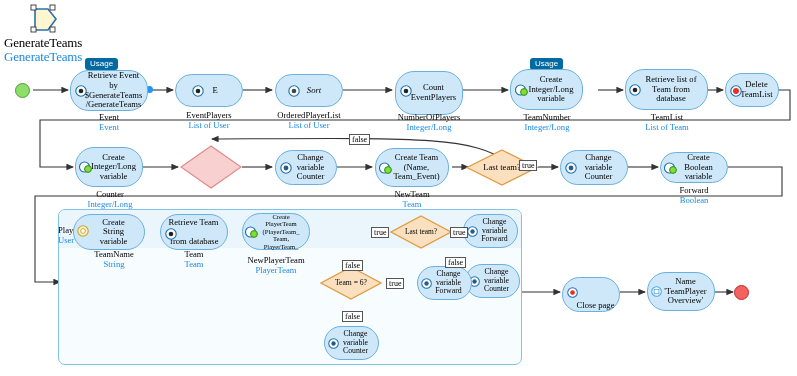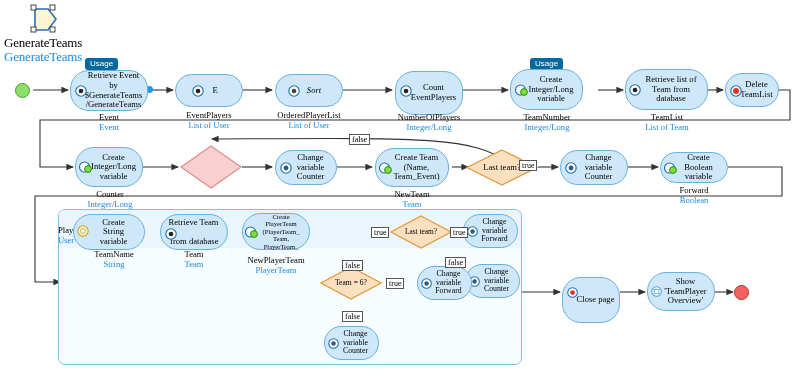--- a/index.html
+++ b/index.html
@@ -451,35 +451,35 @@
   </div>
 
   <div class="elabel" style="left:371px;top:227px;">true</div>
   <div class="elabel" style="left:450px;top:227px;">true</div>
   <div class="elabel" style="left:342px;top:260px;">false</div>
   <div class="elabel" style="left:445px;top:257px;">false</div>
   <div class="elabel" style="left:386px;top:278px;">true</div>
   <div class="elabel" style="left:342px;top:311px;">false</div>
   <div class="elabel" style="left:519px;top:160px;">true</div>
 
-  <div class="node" style="left:562px;top:277px;width:58px;height:46px;">
+  <div class="node" style="left:562px;top:277px;width:58px;height:35px;align-items:flex-end;">
     <svg class="glyph" style="left:4px;top:9px;" width="12" height="12" viewBox="0 0 13 13">
       <circle cx="6" cy="6" r="5.2" fill="#fff" stroke="#1a6fae" stroke-width="1.1"></circle>
       <circle cx="6" cy="6" r="2.6" fill="#e8302b"></circle>
     </svg>
     <div class="ntxt" style="padding-left:11px;">
       <span>Close page</span>
     </div>
   </div>
 
   <div class="node" style="left:647px;top:272px;width:68px;height:39px;">
     <svg class="glyph" style="left:3px;top:13px;" width="12" height="12" viewBox="0 0 13 13">
       <circle cx="6" cy="6" r="5.2" fill="#fff" stroke="#4aa3dd" stroke-width="1.1"></circle>
       <rect x="3.4" y="3.6" width="5.2" height="4.8" fill="none" stroke="#4aa3dd" stroke-width="0.9"></rect>
     </svg>
     <div class="ntxt">
-      <span>Show</span><br>
+      <span>Name</span><br>
       <span>'TeamPlayer</span><br>
       <span>Overview'</span>
     </div>
   </div>
 
 </div>
 
 </body></html>

